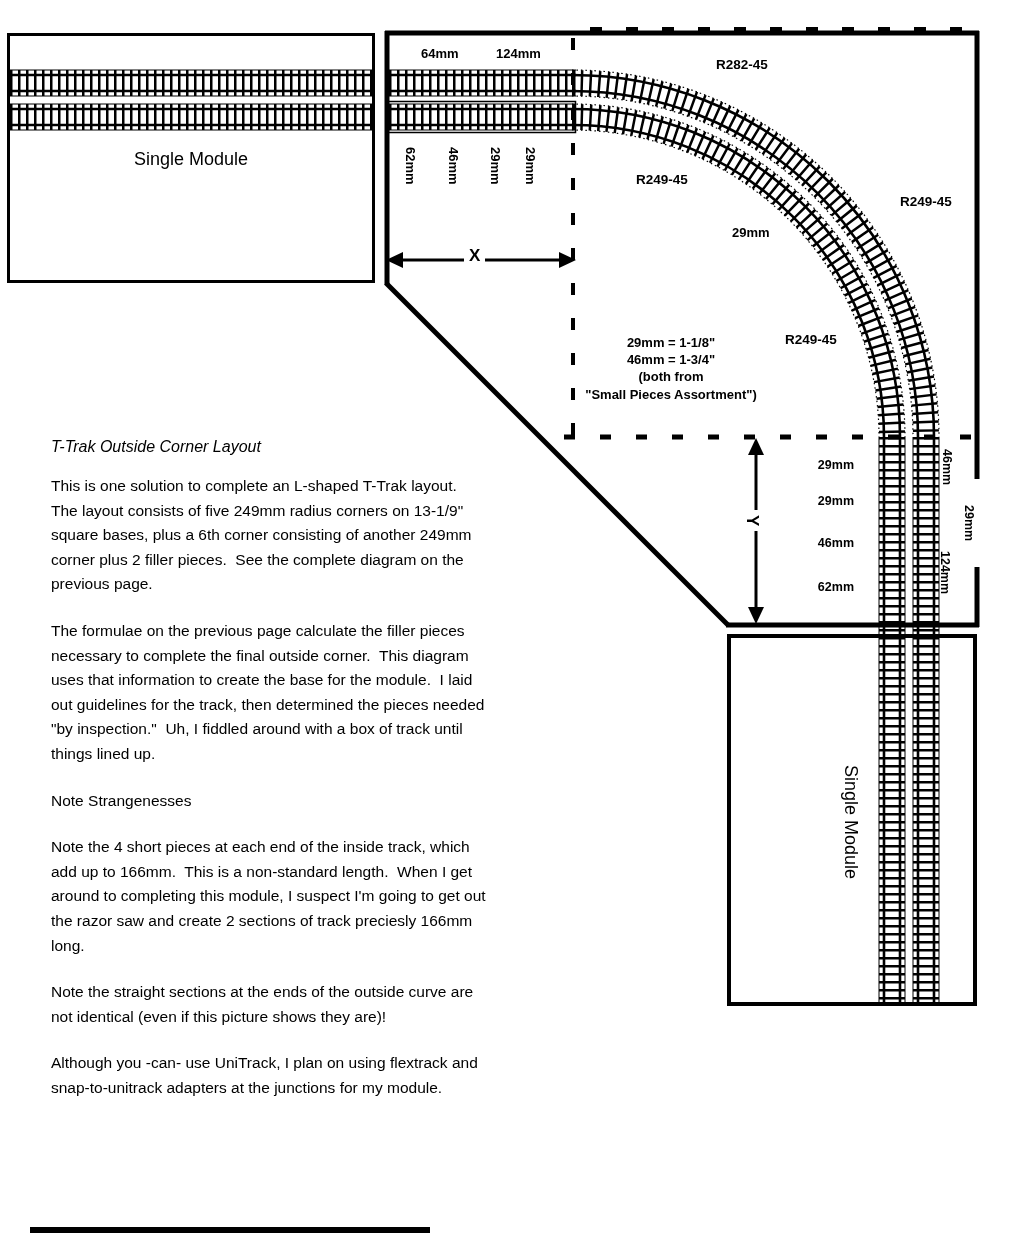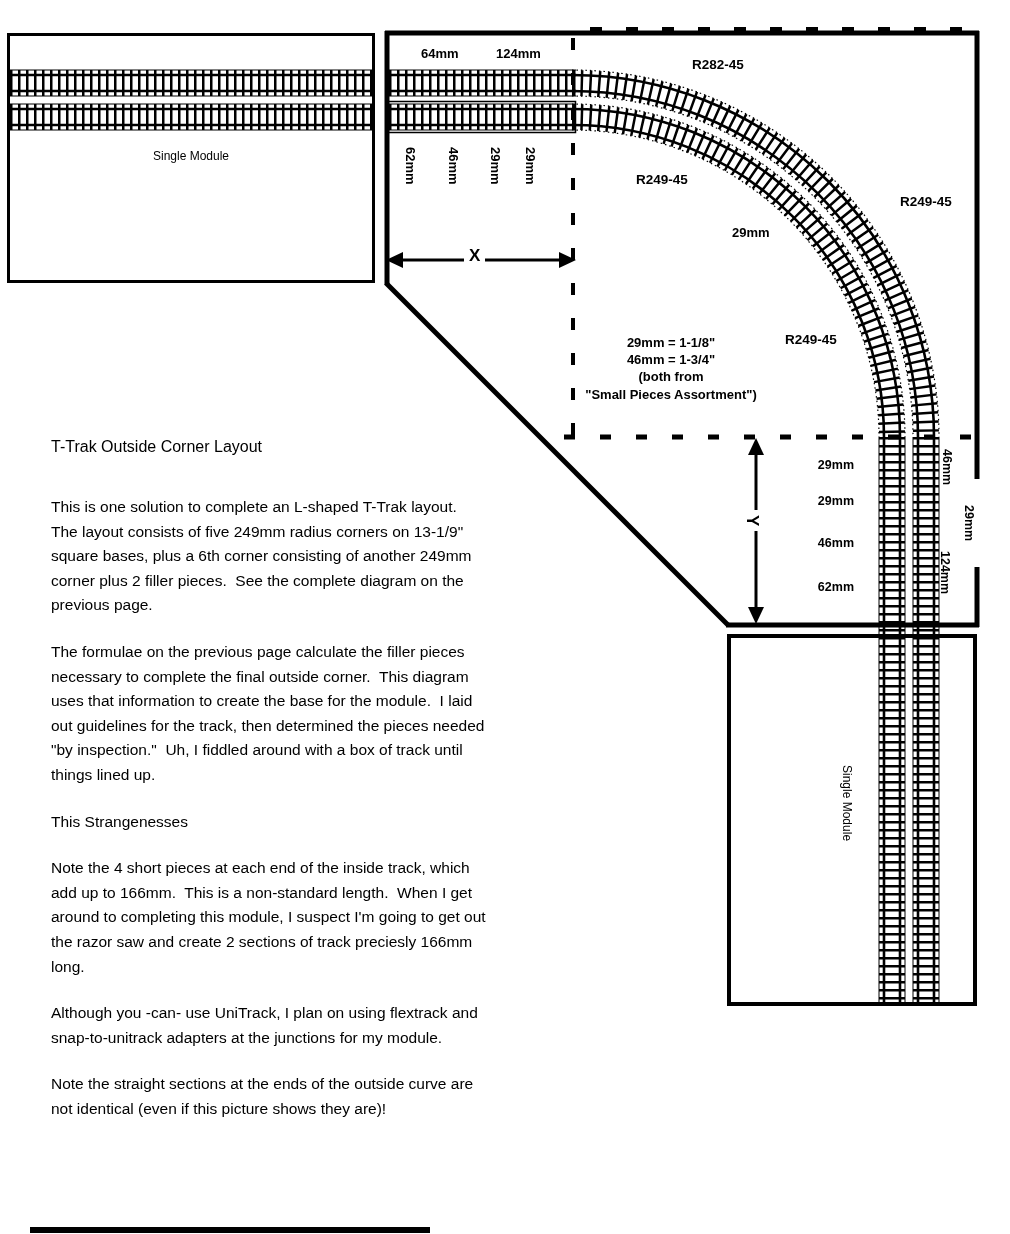--- a/index.html
+++ b/index.html
@@ -12,29 +12,29 @@
   svg .tta{stroke:#000;stroke-width:26;stroke-dasharray:2.5 6.2;fill:none;}
   svg .td{stroke:#000;stroke-width:1.2;stroke-dasharray:1.5 3;fill:none;}
   svg .guide{stroke:#000;fill:none;}
   svg .outline{stroke:#000;fill:none;}
   svg .arrow{stroke:#000;stroke-width:3;fill:none;}
   svg .ah{fill:#000;stroke:none;}
   .lbl{position:absolute;white-space:nowrap;}
   .dim{font-size:13px;font-weight:bold;}
   .dimS{font-size:12.5px;font-weight:bold;}
   .rot{writing-mode:vertical-rl;}
-  .modlbl{font-size:12px;}
+  .modlbl{font-size:18px;}
   .center{text-align:center;}
   .whitebg{background:#fff;}
   .xy{font-size:17px;font-weight:bold;}
   .notes{position:absolute;left:562px;top:334px;width:218px;text-align:center;
          font-size:13px;font-weight:bold;line-height:17.2px;white-space:pre;}
   .ysides{position:absolute;left:808px;width:46px;text-align:right;}
   .article{position:absolute;left:51px;top:435px;width:575px;}
-  .article h1{font-size:16px;font-weight:normal;margin:0 0 36px 0;line-height:24px;}
+  .article h1{font-size:16px;font-weight:normal;margin:0 0 15px 0;line-height:24px;font-style:italic;}
   .article h2{font-size:15.5px;font-weight:normal;margin:0 0 22px 0;line-height:24.6px;}
   .article p{font-size:15.5px;margin:0 0 22px 0;line-height:24.6px;white-space:pre;}
   .botbar{position:absolute;left:30px;top:1227px;width:400px;height:6px;background:#000;}
 </style>
 </head>
 <body>
 
 <div class="page">
 
   <svg class="diagram" width="1010" height="1234" viewBox="0 0 1010 1234">
@@ -132,21 +132,21 @@
   <div class="lbl modlbl rot" style="left:840px;top:765px;">Single Module</div>
 
   <div class="lbl dim" style="left:405px;top:46px;margin-left:16px;">64mm</div>
   <div class="lbl dim" style="left:496px;top:46px;">124mm</div>
 
   <div class="lbl dim rot" style="left:403px;top:147px;">62mm</div>
   <div class="lbl dim rot" style="left:446px;top:147px;">46mm</div>
   <div class="lbl dim rot" style="left:488px;top:147px;">29mm</div>
   <div class="lbl dim rot" style="left:523px;top:147px;">29mm</div>
 
-  <div class="lbl dim" style="left:692px;top:57px;font-size:13.5px;">R282-45</div>
+  <div class="lbl dim" style="left:716px;top:57px;font-size:13.5px;">R282-45</div>
   <div class="lbl dim" style="left:636px;top:172px;font-size:13.5px;">R249-45</div>
   <div class="lbl dim" style="left:732px;top:225px;">29mm</div>
   <div class="lbl dim" style="left:900px;top:194px;font-size:13.5px;">R249-45</div>
   <div class="lbl dim" style="left:785px;top:332px;font-size:13.5px;">R249-45</div>
 
   <div class="notes">29mm = 1-1/8"
 46mm = 1-3/4"
 (both from
 "Small Pieces Assortment")</div>
 
@@ -168,27 +168,27 @@
 The layout consists of five 249mm radius corners on 13-1/9"
 square bases, plus a 6th corner consisting of another 249mm
 corner plus 2 filler pieces.  See the complete diagram on the
 previous page.</p>
     <p>The formulae on the previous page calculate the filler pieces
 necessary to complete the final outside corner.  This diagram
 uses that information to create the base for the module.  I laid
 out guidelines for the track, then determined the pieces needed
 "by inspection."  Uh, I fiddled around with a box of track until
 things lined up.</p>
-    <h2>This Strangenesses</h2>
+    <h2>Note Strangenesses</h2>
     <p>Note the 4 short pieces at each end of the inside track, which
 add up to 166mm.  This is a non-standard length.  When I get
 around to completing this module, I suspect I'm going to get out
 the razor saw and create 2 sections of track preciesly 166mm
 long.</p>
+    <p>Note the straight sections at the ends of the outside curve are
+not identical (even if this picture shows they are)!</p>
     <p>Although you -can- use UniTrack, I plan on using flextrack and
 snap-to-unitrack adapters at the junctions for my module.</p>
-    <p>Note the straight sections at the ends of the outside curve are
-not identical (even if this picture shows they are)!</p>
   </div>
 
   <div class="botbar"></div>
 
 </div>
 
 </body></html>

